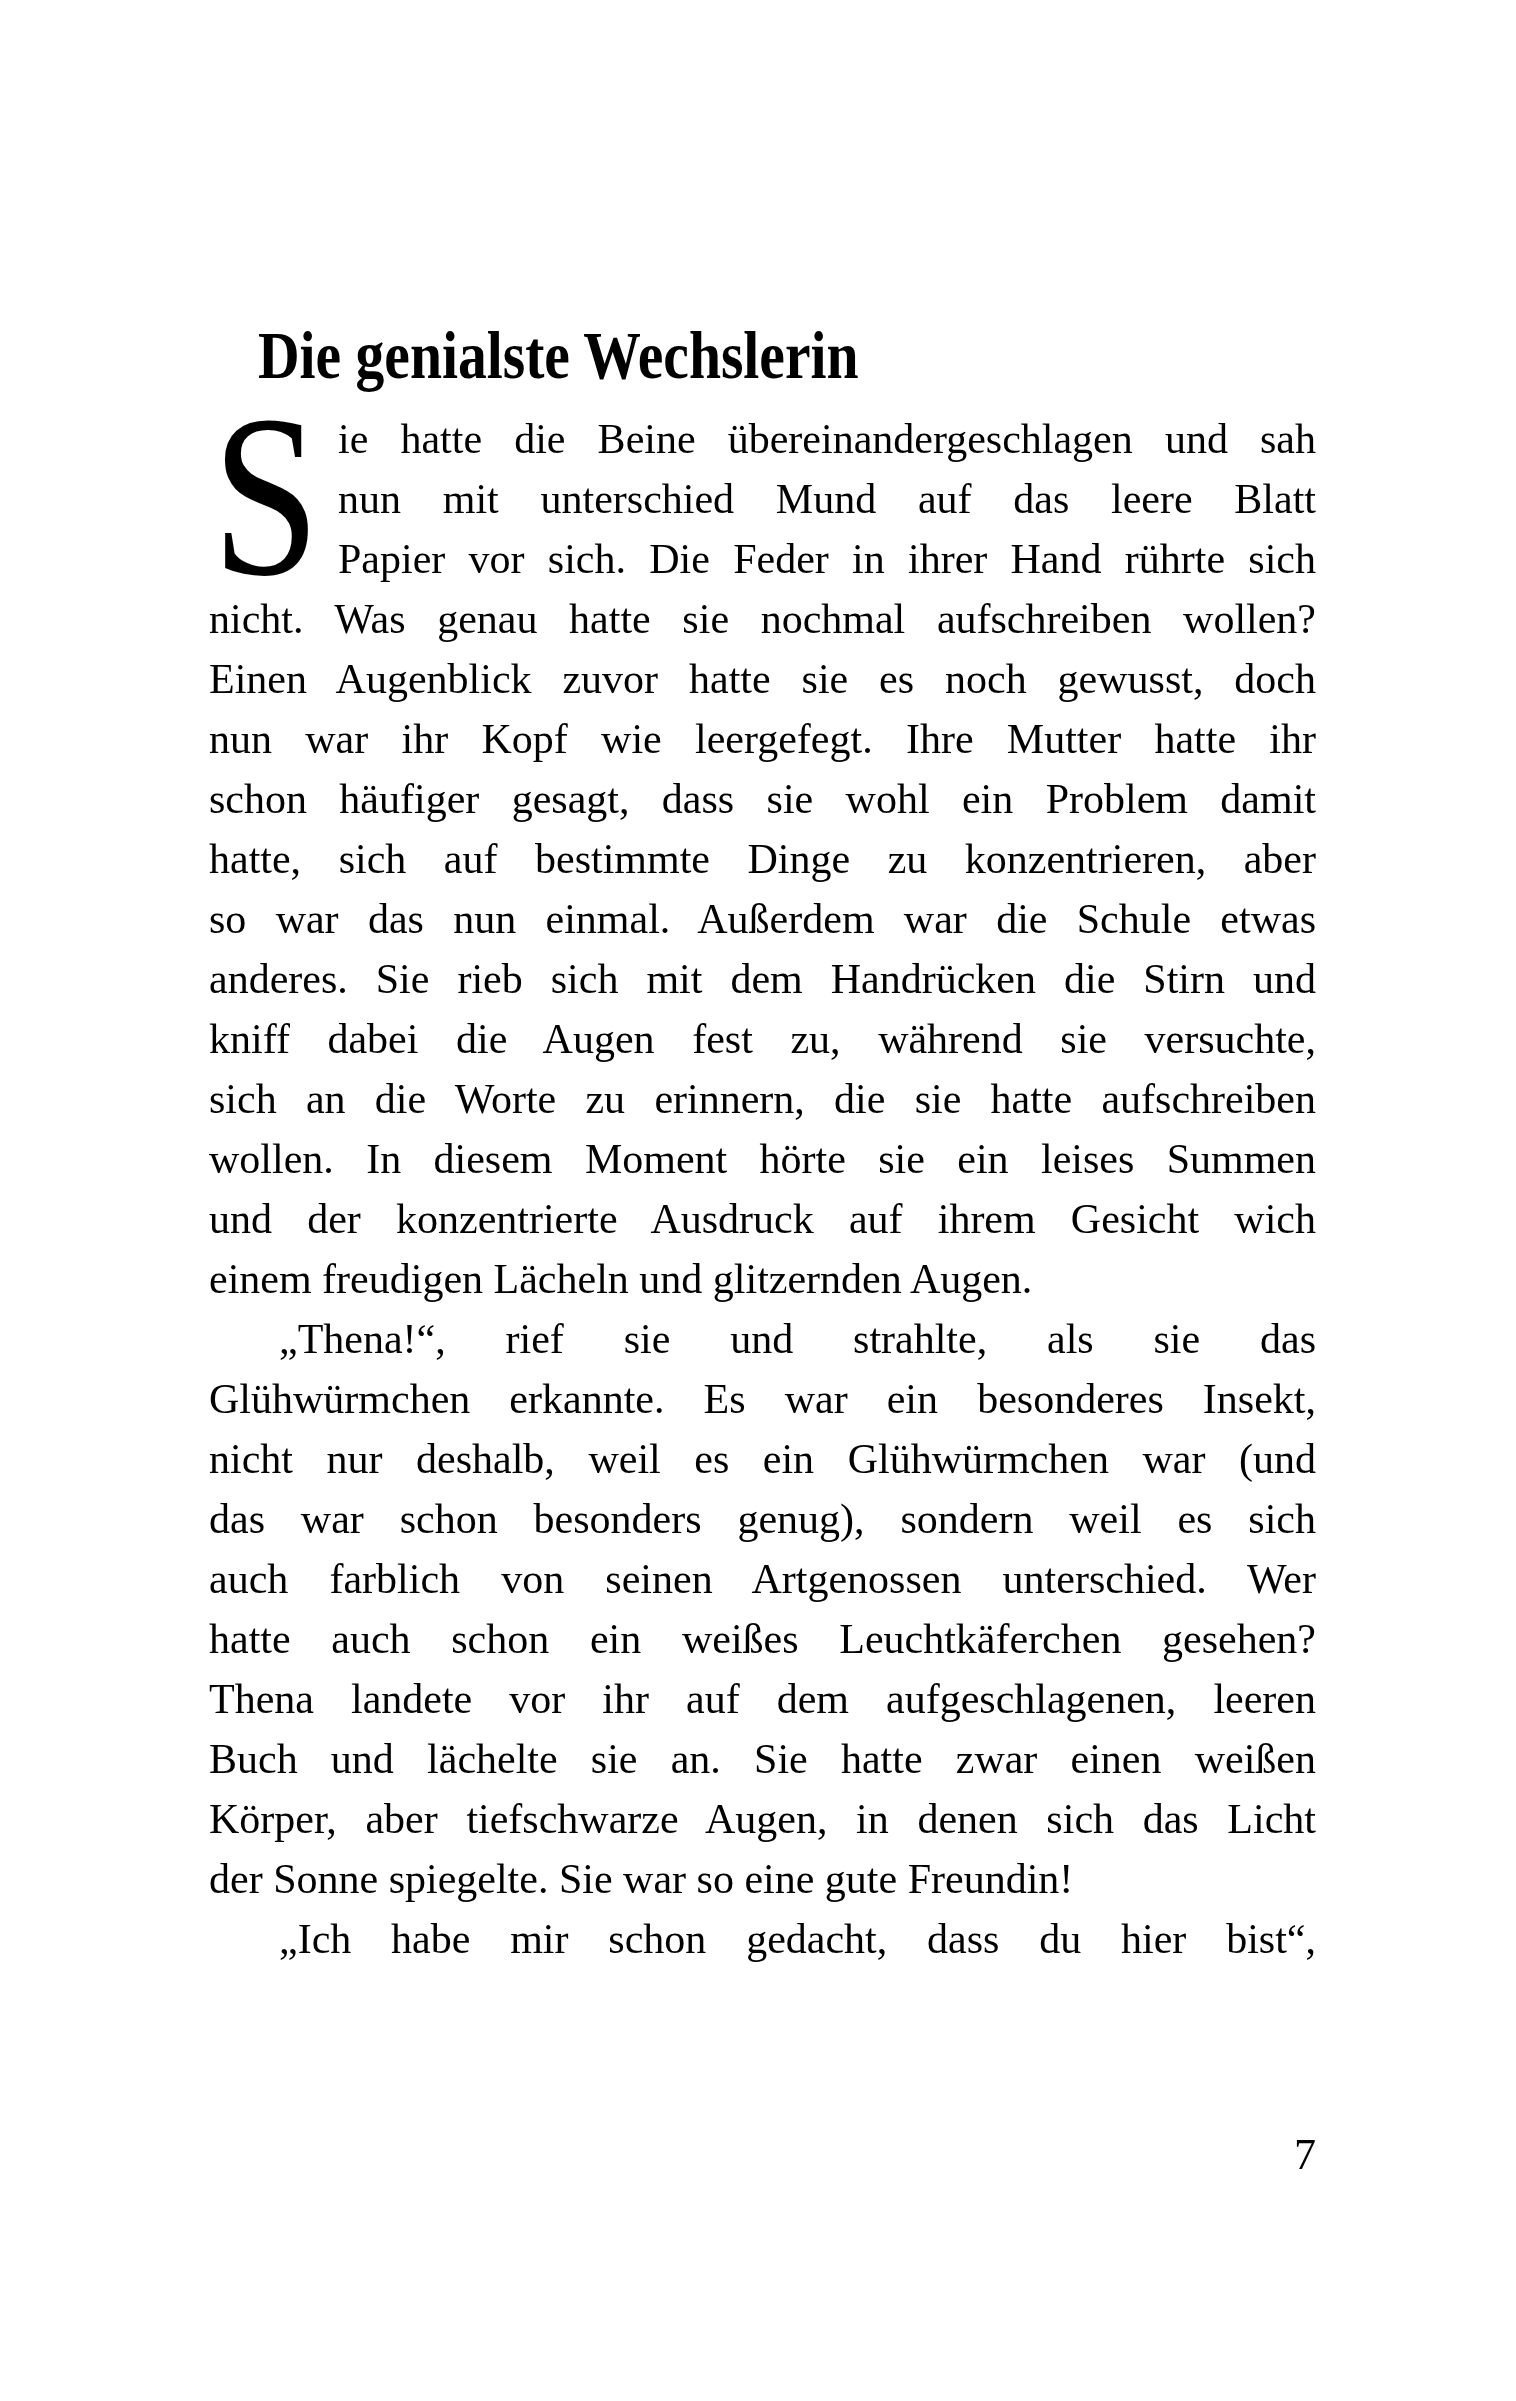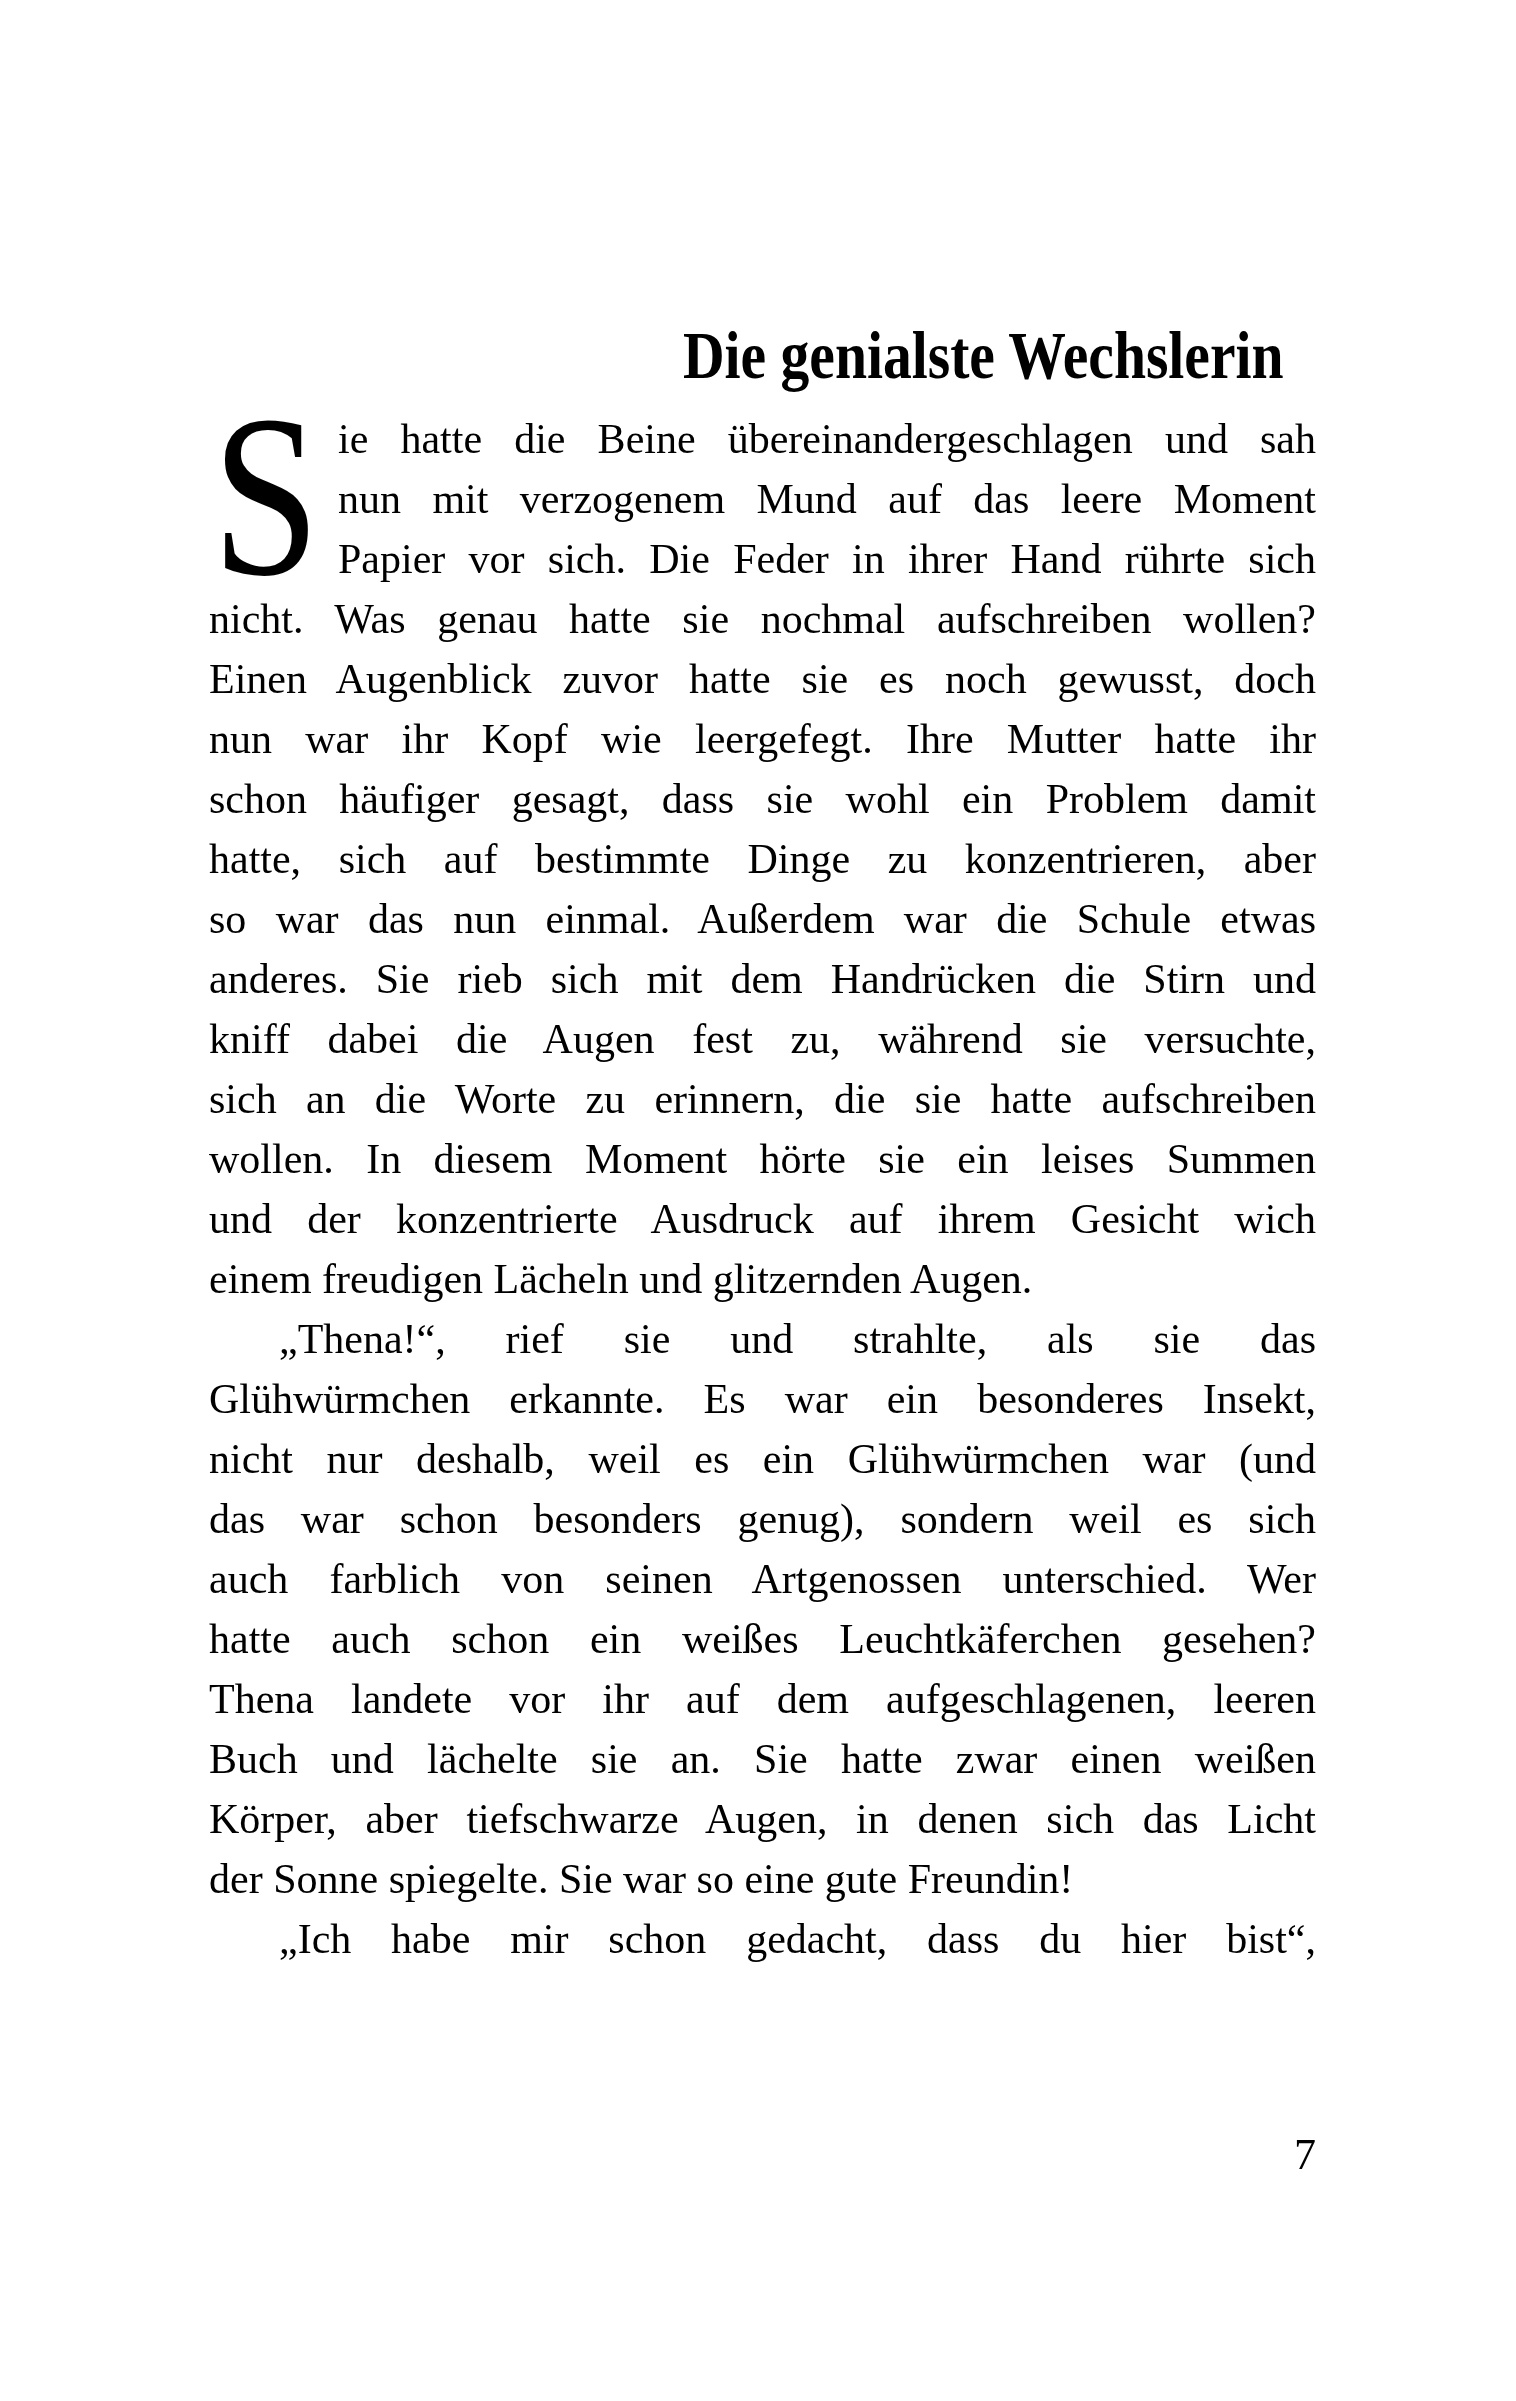--- a/index.html
+++ b/index.html
@@ -11,24 +11,24 @@
   body {
     width: 1517px;
     height: 2401px;
     position: relative;
     overflow: hidden;
     color: #000000;
     font-family: "Liberation Serif", "DejaVu Serif", serif;
   }
   .chapter-title {
     position: absolute;
-    left: 225px;
+    left: 209px;
     top: 265px;
     width: 1107px;
-    text-align: right;
+    text-align: left;
     font-weight: bold;
     font-size: 67px;
     line-height: 91px;
     white-space: nowrap;
   }
   .chapter-title .squeeze {
     display: inline-block;
     transform: scaleX(0.86);
     transform-origin: center;
   }
@@ -72,21 +72,21 @@
 </style>
 </head>
 <body>
 
 <h1 class="chapter-title"><span class="squeeze">Die genialste Wechslerin</span></h1>
 
 <div class="text-block">
   <span class="drop-cap">S</span>
 
 <div class="line j inset">ie hatte die Beine übereinandergeschlagen und sah</div>
-    <div class="line j inset">nun mit verzogenem Mund auf das leere Moment</div>
+    <div class="line j inset">nun mit unterschied Mund auf das leere Blatt</div>
     <div class="line j inset">Papier vor sich. Die Feder in ihrer Hand rührte sich</div>
     <div class="line j">nicht. Was genau hatte sie nochmal aufschreiben wollen?</div>
     <div class="line j">Einen Augenblick zuvor hatte sie es noch gewusst, doch</div>
     <div class="line j">nun war ihr Kopf wie leergefegt. Ihre Mutter hatte ihr</div>
     <div class="line j">schon häufiger gesagt, dass sie wohl ein Problem damit</div>
     <div class="line j">hatte, sich auf bestimmte Dinge zu konzentrieren, aber</div>
     <div class="line j">so war das nun einmal. Außerdem war die Schule etwas</div>
     <div class="line j">anderes. Sie rieb sich mit dem Handrücken die Stirn und</div>
     <div class="line j">kniff dabei die Augen fest zu, während sie versuchte,</div>
     <div class="line j">sich an die Worte zu erinnern, die sie hatte aufschreiben</div>

